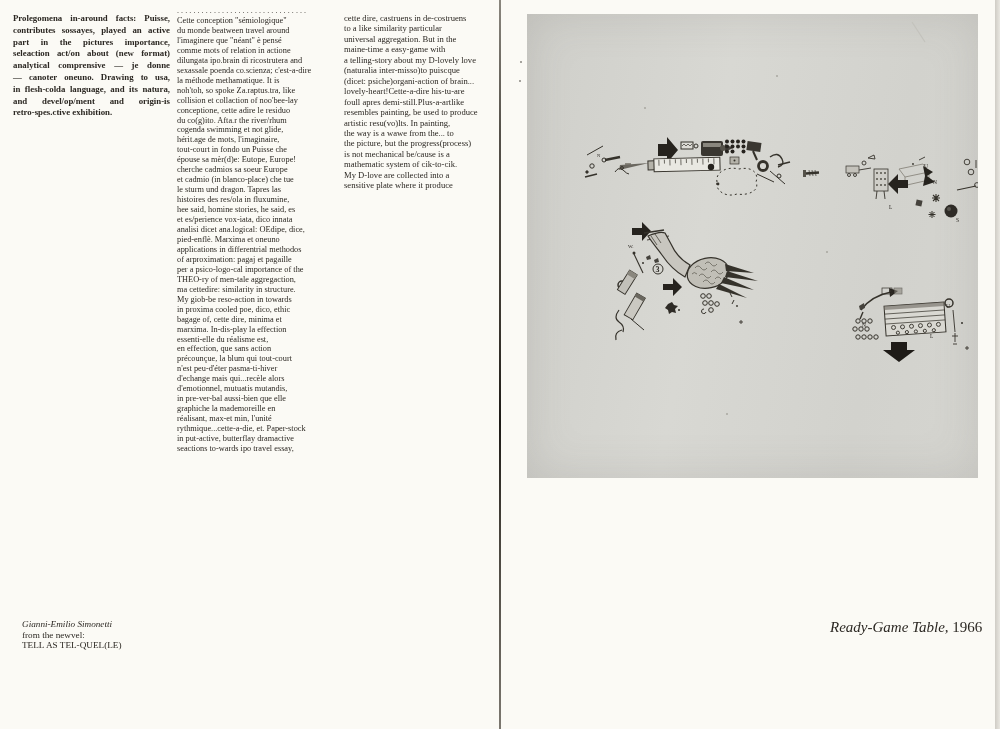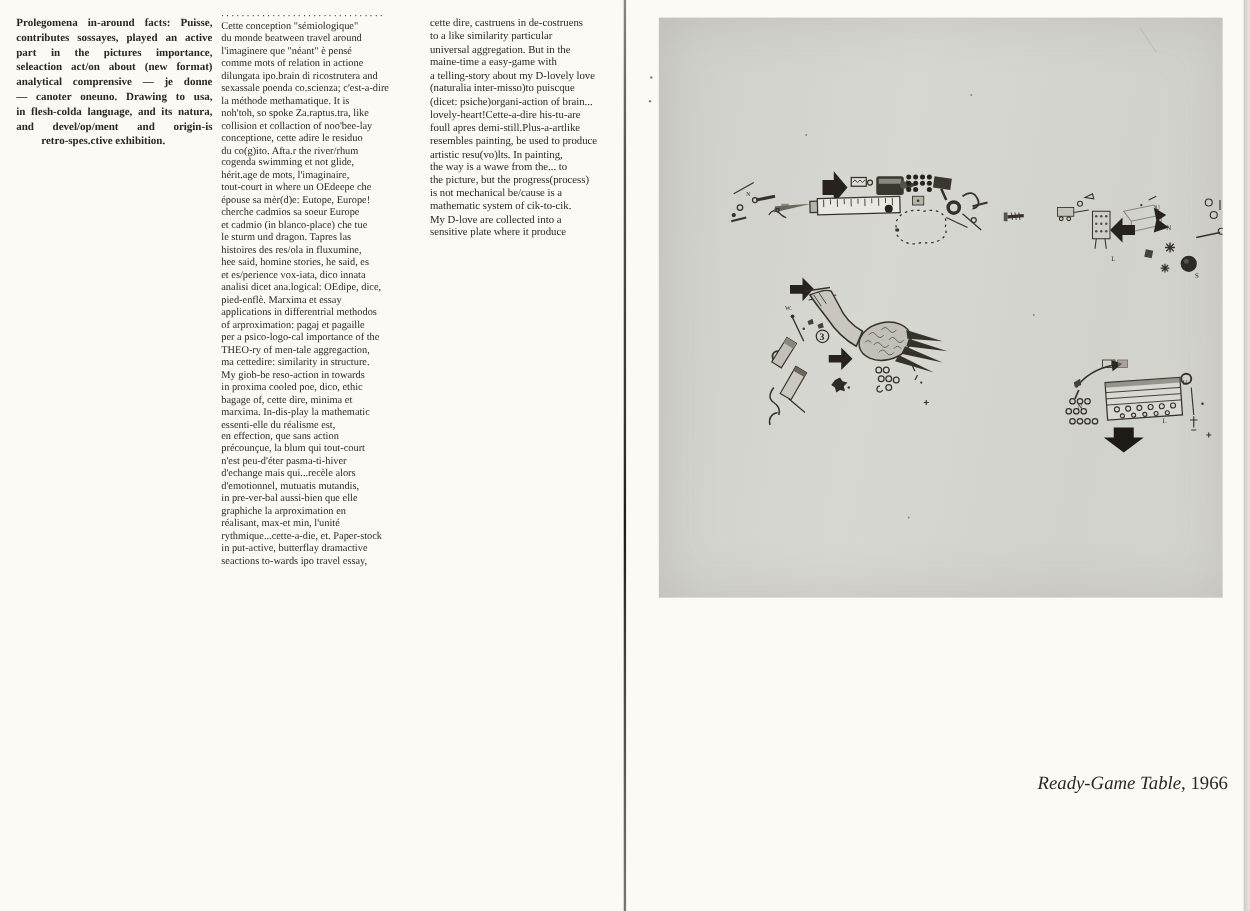--- a/index.html
+++ b/index.html
@@ -7,21 +7,21 @@
         font-family:"Liberation Serif",serif;color:#2b2722;overflow:hidden;}
   .page-left{position:absolute;left:0;top:0;width:499px;height:729px;background:#fbfaf5;}
   .page-right{position:absolute;left:501px;top:0;width:494px;height:729px;background:#fbfaf5;}
   .edge-right{position:absolute;left:995px;top:0;width:5px;height:729px;
         background:linear-gradient(to right,#cfccc5,#e9e7e1);}
   .gutter{position:absolute;left:499px;top:0;width:2px;height:729px;
         background:linear-gradient(to bottom,#8a867e,#55514a 18%,#3a362f 45%,#1e1b17 58%,#45413a 72%,#7b776f);}
   .col{position:absolute;}
   .col1{left:13px;top:13px;width:157px;font-size:8.8px;line-height:11.8px;font-weight:bold;}
   .col1 .tl{text-align:justify;text-align-last:justify;}
-  .col1 .tl:last-child{text-align-last:left;margin-left:20px;}
+  .col1 .tl:last-child{text-align-last:left;}
   .col2{left:177px;top:5px;width:155px;font-size:8.3px;line-height:9.95px;}
   .col3{left:344px;top:13px;width:150px;font-size:8.6px;line-height:10.45px;}
   .dotted{font-size:8px;letter-spacing:2.1px;line-height:11px;white-space:nowrap;overflow:hidden;}
   .caption-left{position:absolute;left:22px;top:619px;font-size:9.2px;line-height:10.6px;}
   .cap-italic{font-style:italic;}
   .plate{position:absolute;left:26px;top:14px;width:451px;height:464px;
         background:linear-gradient(100deg,#cfcfca,#d8d8d3 40%,#d2d2cd 75%,#d5d5d0);
         box-shadow:inset 0 0 45px rgba(118,116,108,.20);}
   .plate svg{display:block;width:100%;height:100%;}
   .caption-right{position:absolute;left:329px;top:619px;font-size:15px;}
@@ -56,47 +56,47 @@
           <div class="tl">comme mots of relation in actione</div>
           <div class="tl">dilungata ipo.brain di ricostrutera and</div>
           <div class="tl">sexassale poenda co.scienza; c'est-a-dire</div>
           <div class="tl">la méthode methamatique. It is</div>
           <div class="tl">noh'toh, so spoke Za.raptus.tra, like</div>
           <div class="tl">collision et collaction of noo'bee-lay</div>
           <div class="tl">conceptione, cette adire le residuo</div>
           <div class="tl">du co(g)ito. Afta.r the river/rhum</div>
           <div class="tl">cogenda swimming et not glide,</div>
           <div class="tl">hérit.age de mots, l'imaginaire,</div>
-          <div class="tl">tout-court in where un OEdeepe che</div>
+          <div class="tl">tout-court in fondo un Puisse che</div>
           <div class="tl">épouse sa mèr(d)e: Eutope, Europe!</div>
           <div class="tl">cherche cadmios sa soeur Europe</div>
           <div class="tl">et cadmio (in blanco-place) che tue</div>
           <div class="tl">le sturm und dragon. Tapres las</div>
           <div class="tl">histoires des res/ola in fluxumine,</div>
           <div class="tl">hee said, homine stories, he said, es</div>
           <div class="tl">et es/perience vox-iata, dico innata</div>
           <div class="tl">analisi dicet ana.logical: OEdipe, dice,</div>
-          <div class="tl">pied-enflè. Marxima et essay</div>
+          <div class="tl">pied-enflè. Marxima et oneuno</div>
           <div class="tl">applications in differentrial methodos</div>
           <div class="tl">of arproximation: pagaj et pagaille</div>
           <div class="tl">per a psico-logo-cal importance of the</div>
           <div class="tl">THEO-ry of men-tale aggregaction,</div>
           <div class="tl">ma cettedire: similarity in structure.</div>
           <div class="tl">My giob-be reso-action in towards</div>
           <div class="tl">in proxima cooled poe, dico, ethic</div>
           <div class="tl">bagage of, cette dire, minima et</div>
-          <div class="tl">marxima. In-dis-play la mathematic</div>
+          <div class="tl">marxima. In-dis-play la effection</div>
           <div class="tl">essenti-elle du réalisme est,</div>
           <div class="tl">en effection, que sans action</div>
           <div class="tl">précounçue, la blum qui tout-court</div>
           <div class="tl">n'est peu-d'éter pasma-ti-hiver</div>
           <div class="tl">d'echange mais qui...recèle alors</div>
           <div class="tl">d'emotionnel, mutuatis mutandis,</div>
           <div class="tl">in pre-ver-bal aussi-bien que elle</div>
-          <div class="tl">graphiche la arproximation en</div>
+          <div class="tl">graphiche la mademoreille en</div>
           <div class="tl">réalisant, max-et min, l'unité</div>
           <div class="tl">rythmique...cette-a-die, et. Paper-stock</div>
           <div class="tl">in put-active, butterflay dramactive</div>
           <div class="tl">seactions to-wards ipo travel essay,</div>
         </div>
     </div>
 
     <div class="col col3">
         <div class="tl">cette dire, castruens in de-costruens</div>
         <div class="tl">to a like similarity particular</div>
@@ -110,20 +110,25 @@
         <div class="tl">resembles painting, be used to produce</div>
         <div class="tl">artistic resu(vo)lts. In painting,</div>
         <div class="tl">the way is a wawe from the... to</div>
         <div class="tl">the picture, but the progress(process)</div>
         <div class="tl">is not mechanical be/cause is a</div>
         <div class="tl">mathematic system of cik-to-cik.</div>
         <div class="tl">My D-love are collected into a</div>
         <div class="tl">sensitive plate where it produce</div>
       </div>
 
+    <div class="caption-left">
+      <div class="cap-italic">Gianni-Emilio Simonetti</div>
+      <div>from the newvel:</div>
+      <div>TELL AS TEL-QUEL(LE)</div>
+    </div>
   </div>
 
   <div class="gutter"></div>
 
   <div class="page page-right">
 
     <div class="speck" style="left:19px;top:61px"></div>
     <div class="speck" style="left:18px;top:80px"></div>
 
     <div class="plate">

